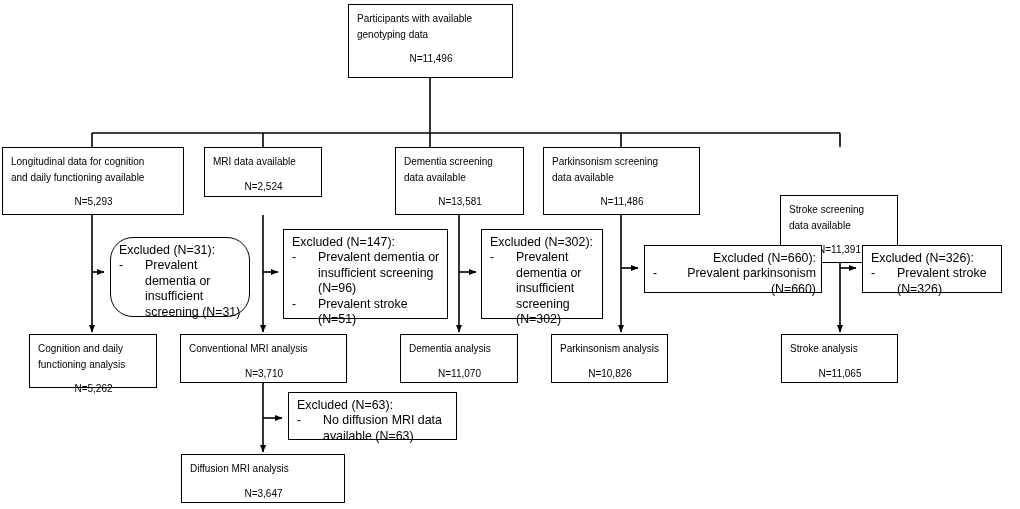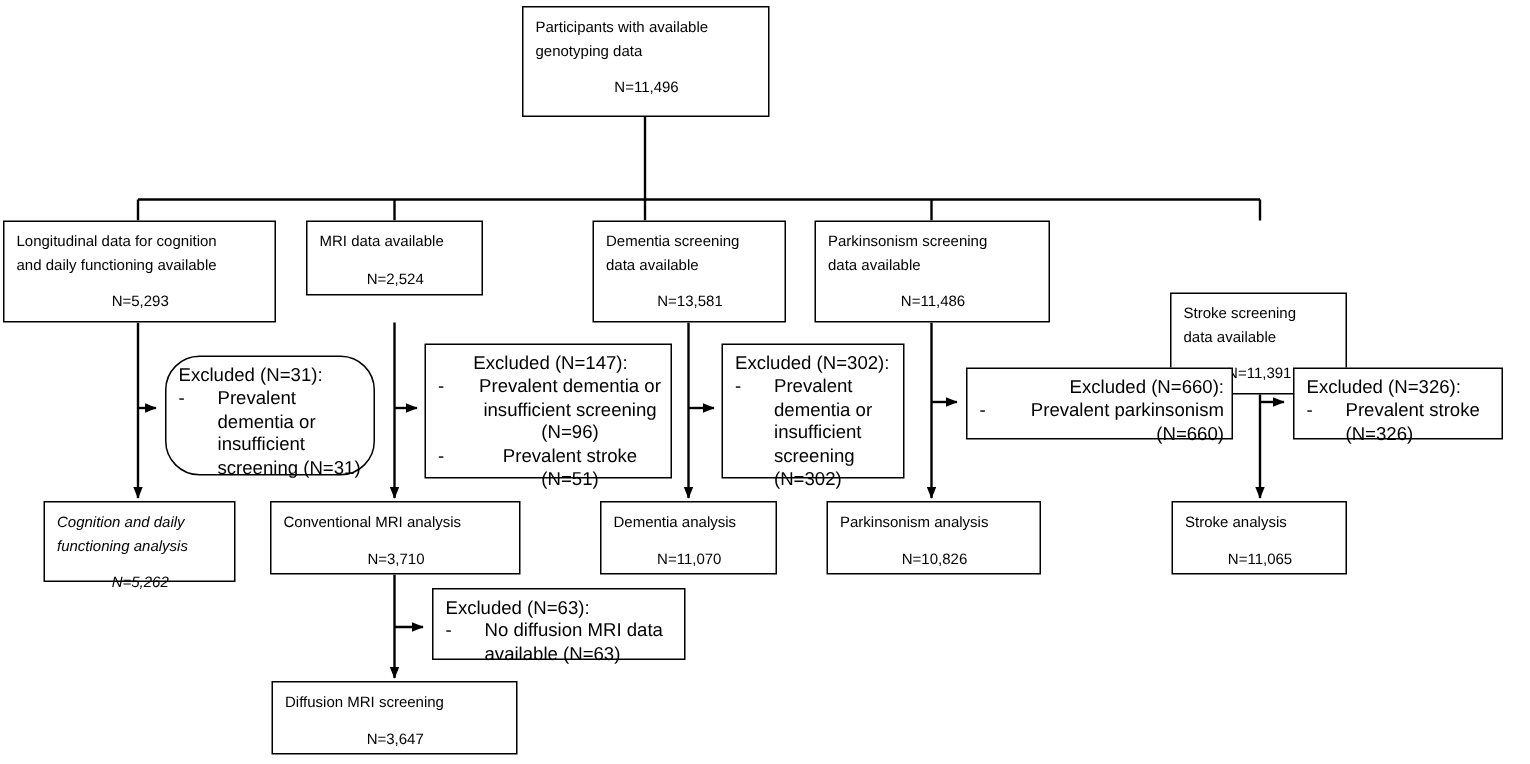--- a/index.html
+++ b/index.html
@@ -150,21 +150,21 @@
   </div>
 
   <div class="exbox" style="left:110px; top:237px; width:140px; height:80px;border-radius:23px;">
     <span class="head">Excluded (N=31):</span>
     <span class="exitem"><span class="dash">-</span><span>Prevalent
 dementia or
 insufficient
 screening (N=31)</span></span>
   </div>
 
-  <div class="exbox" style="left:283px; top:229px; width:165px; height:90px;text-align:center;">
+  <div class="exbox" style="left:283px; top:229px; width:165px; height:90px;">
     <span class="head">Excluded (N=147):</span>
     <span class="exitem"><span class="dash">-</span><span>Prevalent dementia or
 insufficient screening
 (N=96)</span></span>
     <span class="exitem"><span class="dash">-</span><span>Prevalent stroke
 (N=51)</span></span>
   </div>
 
   <div class="exbox" style="left:481px; top:229px; width:122px; height:90px;">
     <span class="head">Excluded (N=302):</span>
@@ -180,50 +180,50 @@
     <span class="exitem"><span class="dash">-</span><span>Prevalent parkinsonism
 (N=660)</span></span>
   </div>
 
   <div class="exbox" style="left:862px; top:245px; width:140px; height:48px;">
     <span class="head">Excluded (N=326):</span>
     <span class="exitem"><span class="dash">-</span><span>Prevalent stroke
 (N=326)</span></span>
   </div>
 
-  <div class="box" style="left:29px; top:334px; width:128px; height:54px;font-style:italic;">
+  <div class="box" style="left:29px; top:334px; width:128px; height:54px;">
     <span class="title">Cognition and daily
 functioning analysis</span>
     <span class="nline">N=5,262</span>
   </div>
 
   <div class="box" style="left:180px; top:334px; width:167px; height:49px;">
     <span class="title">Conventional MRI analysis</span>
     <span class="nline">N=3,710</span>
   </div>
 
   <div class="box" style="left:400px; top:334px; width:118px; height:49px;">
     <span class="title">Dementia analysis</span>
     <span class="nline">N=11,070</span>
   </div>
 
-  <div class="box" style="left:551px; top:334px; width:143px; height:49px;">
+  <div class="box" style="left:551px; top:334px; width:117px; height:49px;">
     <span class="title">Parkinsonism analysis</span>
     <span class="nline">N=10,826</span>
   </div>
 
   <div class="box" style="left:781px; top:334px; width:117px; height:49px;">
     <span class="title">Stroke analysis</span>
     <span class="nline">N=11,065</span>
   </div>
 
   <div class="exbox" style="left:288px; top:392px; width:169px; height:48px;">
     <span class="head">Excluded (N=63):</span>
     <span class="exitem"><span class="dash">-</span><span>No diffusion MRI data
 available (N=63)</span></span>
   </div>
 
   <div class="box" style="left:181px; top:454px; width:164px; height:49px;">
-    <span class="title">Diffusion MRI screening</span>
+    <span class="title">Diffusion MRI analysis</span>
     <span class="nline">N=3,647</span>
   </div>
 
 </div>
 
 </body></html>

